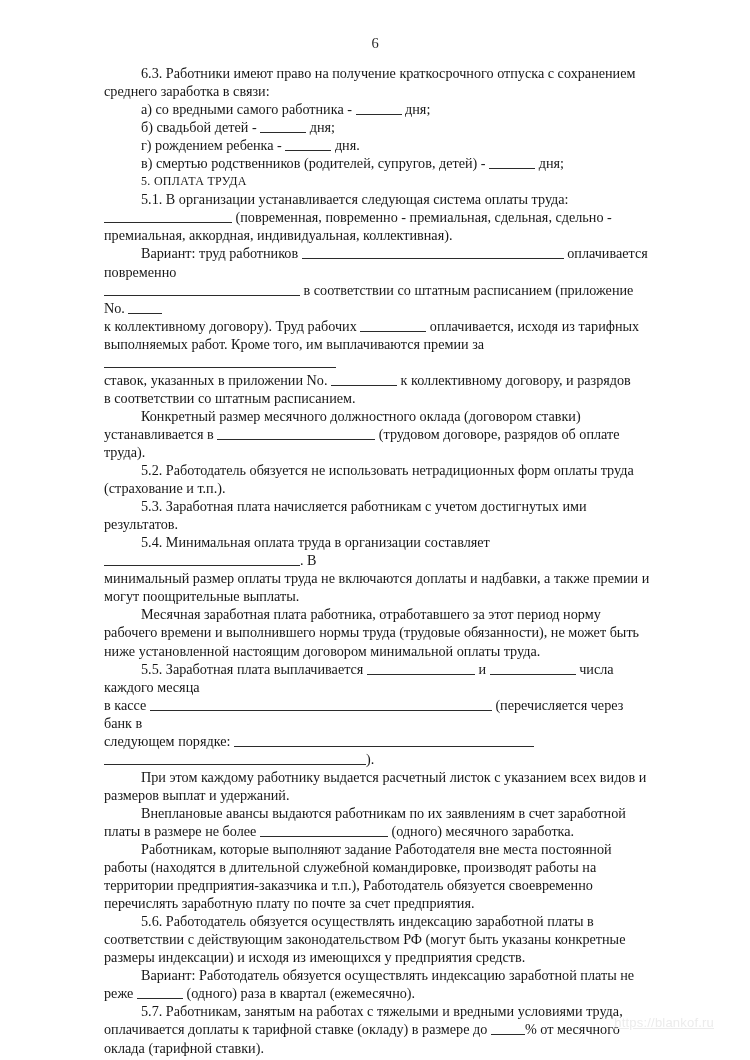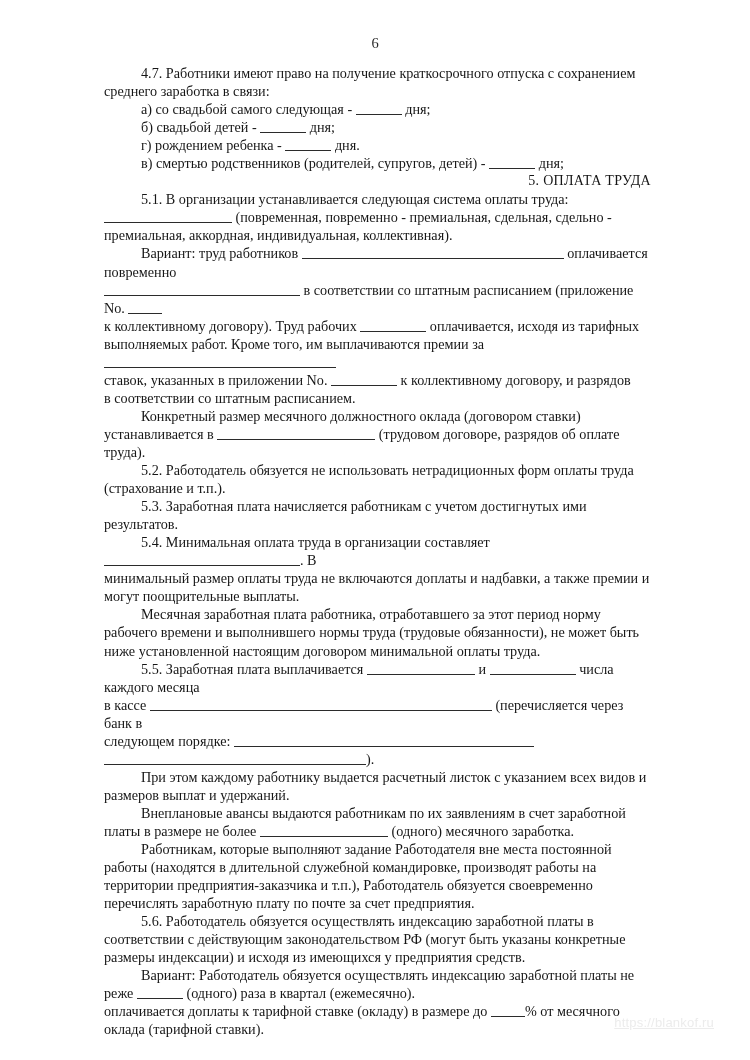--- a/index.html
+++ b/index.html
@@ -45,23 +45,23 @@
   p.para {
     margin: 0;
     text-indent: 37px;
     white-space: normal;
   }
   p.para.noindent {
     text-indent: 0;
   }
   .section-heading {
     margin: 18px 0 18px 0;
-    text-align: right;
+    text-align: left;
     text-indent: 0;
-    font-size: 14px;
+    font-size: 12px;
     letter-spacing: 0.3px;
   }
   
   .fill {
     display: inline-block;
     border-bottom: 1px solid #2b2b2b;
     vertical-align: baseline;
     height: 0.95em;
     margin-bottom: -1px;
   }
@@ -92,23 +92,23 @@
 </style>
 </head>
 <body>
 
 <div class="page">
 
   <div class="page-number">6</div>
 
   <div class="body-text">
 
-    <p class="para">4.7. Работники имеют право на получение краткосрочного отпуска с сохранением среднего заработка в связи:</p>
+    <p class="para">6.3. Работники имеют право на получение краткосрочного отпуска с сохранением среднего заработка в связи:</p>
 
-    <p class="para"><span>а) со свадьбой самого следующая - </span><span class="fill f-s"></span><span> дня;</span></p>
+    <p class="para"><span>а) со вредными самого работника - </span><span class="fill f-s"></span><span> дня;</span></p>
 
     <p class="para"><span>б) свадьбой детей - </span><span class="fill f-s"></span><span> дня;</span></p>
 
     <p class="para"><span>г) рождением ребенка - </span><span class="fill f-s"></span><span> дня.</span></p>
 
     <p class="para"><span>в) смертью родственников (родителей, супругов, детей) - </span><span class="fill f-s"></span><span> дня;</span></p>
 
     <p class="para section-heading">5. ОПЛАТА ТРУДА</p>
 
     <p class="para">5.1. В организации устанавливается следующая система оплаты труда:</p>
@@ -145,20 +145,21 @@
     <p class="para">Внеплановые авансы выдаются работникам по их заявлениям в счет заработной</p>
     <p class="para noindent"><span>платы в размере не более </span><span class="fill f-xxl"></span><span> (одного) месячного заработка.</span></p>
 
     <p class="para">Работникам, которые выполняют задание Работодателя вне места постоянной работы (находятся в длительной служебной командировке, производят работы на территории предприятия-заказчика и т.п.), Работодатель обязуется своевременно перечислять заработную плату по почте за счет предприятия.</p>
 
     <p class="para">5.6. Работодатель обязуется осуществлять индексацию заработной платы в соответствии с действующим законодательством РФ (могут быть указаны конкретные размеры индексации) и исходя из имеющихся у предприятия средств.</p>
 
     <p class="para">Вариант: Работодатель обязуется осуществлять индексацию заработной платы не</p>
     <p class="para noindent"><span>реже </span><span class="fill f-s"></span><span> (одного) раза в квартал (ежемесячно).</span></p>
 
+    <p class="para">5.7. Работникам, занятым на работах с тяжелыми и вредными условиями труда,</p>
     <p class="para noindent"><span>оплачивается доплаты к тарифной ставке (окладу) в размере до </span><span class="fill f-xs"></span><span>% от месячного</span></p>
     <p class="para noindent">оклада (тарифной ставки).</p>
 
   </div>
 
   <div class="watermark">https://blankof.ru</div>
 
 </div>
 
 </body></html>

